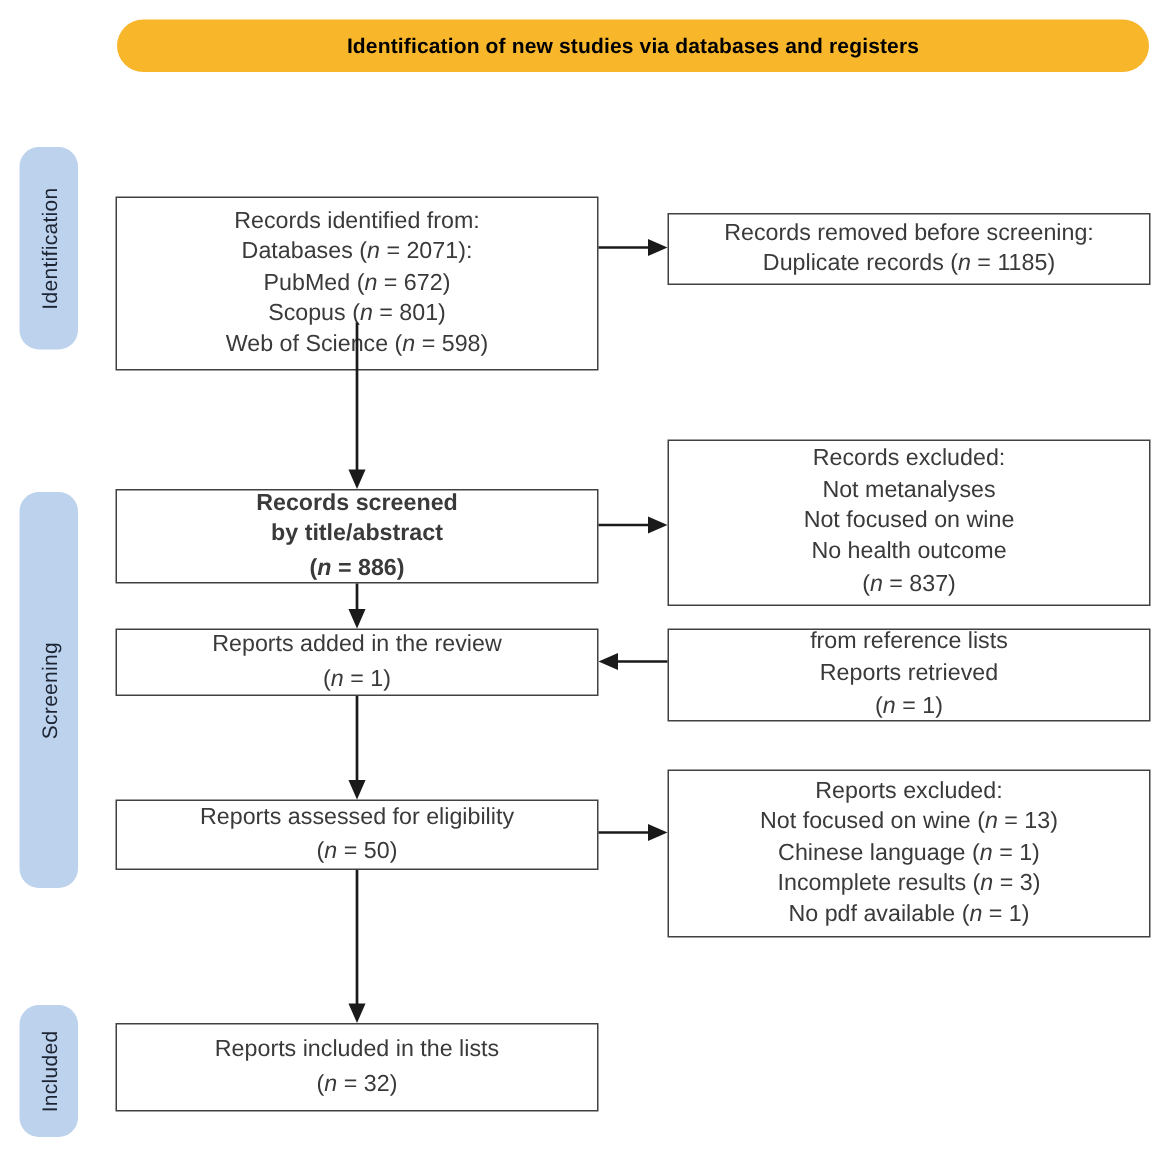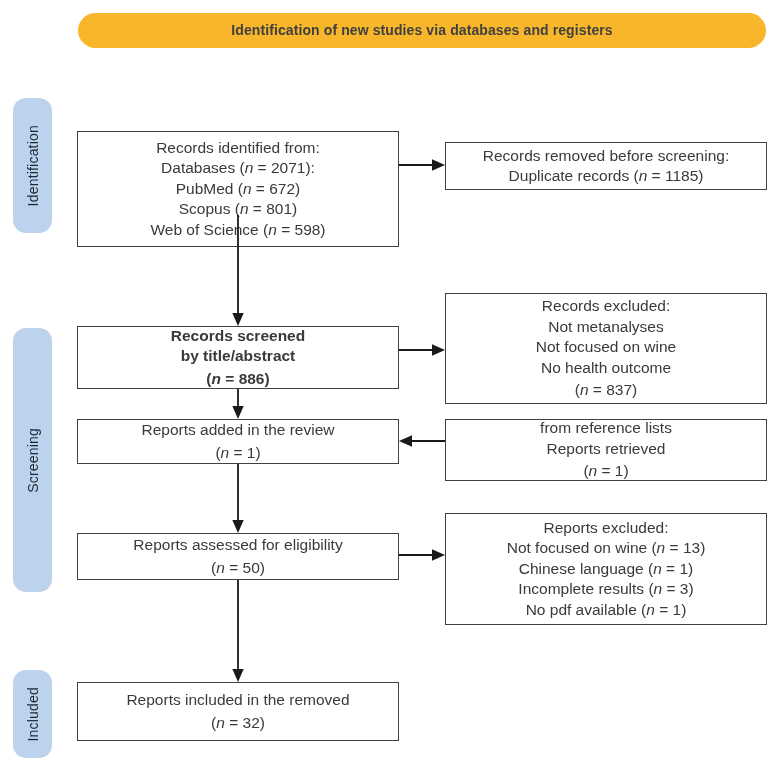--- a/index.html
+++ b/index.html
@@ -16,21 +16,21 @@
     height: 772px;
     background: #ffffff;
     font-family: "Liberation Sans", "DejaVu Sans", sans-serif;
     overflow: hidden;
   }
   .banner {
     position: absolute;
     left: 78px; top: 13px; width: 688px; height: 35px;
     background: var(--banner-bg);
     border-radius: 17.5px;
-    color: #404040;
+    color: #000000;
     font-size: 14px; font-weight: 700;
     line-height: 35px; text-align: center;
     letter-spacing: 0.1px;
   }
   .stage {
     position: absolute;
     left: 13px; width: 39px;
     background: var(--stage-bg);
     border-radius: 13px;
     display: flex; align-items: center; justify-content: center;
@@ -131,21 +131,21 @@
       <div class="line nline">(<i>n</i> = 50)</div>
     </div>
   <div class="box col-right b-reports-excluded">
       <div class="line">Reports excluded:</div>
       <div class="line">Not focused on wine (<i>n</i> = 13)</div>
       <div class="line">Chinese language (<i>n</i> = 1)</div>
       <div class="line">Incomplete results (<i>n</i> = 3)</div>
       <div class="line">No pdf available (<i>n</i> = 1)</div>
     </div>
   <div class="box col-left  b-reports-included">
-      <div class="line">Reports included in the removed</div>
+      <div class="line">Reports included in the lists</div>
       <div class="line nline">(<i>n</i> = 32)</div>
     </div>
 
   <svg class="arrows" width="778" height="772" viewBox="0 0 778 772" xmlns="http://www.w3.org/2000/svg">
     <g stroke="var(--arrow)" stroke-width="1.8" fill="var(--arrow)">
 
       <line x1="399" y1="165" x2="433" y2="165"></line>
       <polygon points="445,165 432,159.3 432,170.7" stroke="none"></polygon>
 
       <line x1="238" y1="215" x2="238" y2="314"></line>

